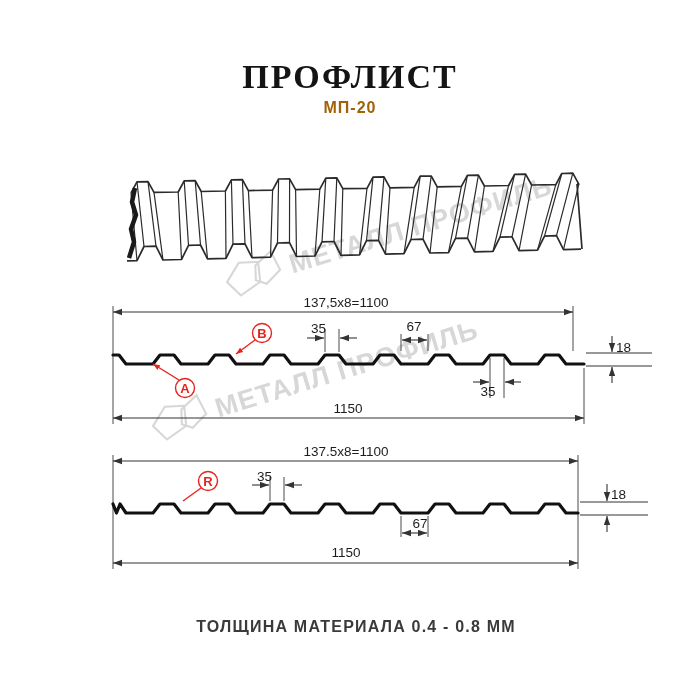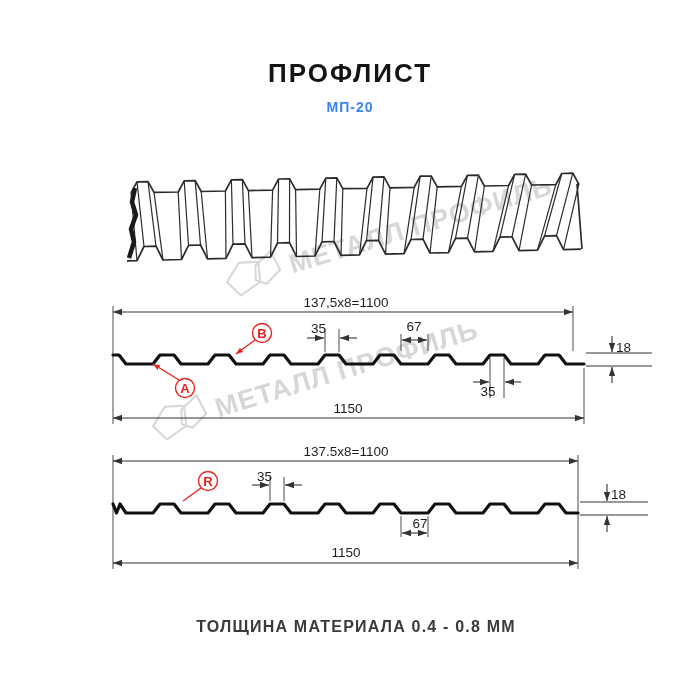--- a/index.html
+++ b/index.html
@@ -1,21 +1,21 @@
 <!DOCTYPE html>
 <html><head>
 <meta charset="utf-8">
 <style>
   html,body{margin:0;padding:0;background:#fff;}
   .page{position:relative;width:700px;height:700px;background:#ffffff;overflow:hidden;
         font-family:"Liberation Sans",sans-serif;color:#141414;}
   .title{position:absolute;left:0;right:0;top:58px;text-align:center;
-         font-size:26px;font-weight:bold;letter-spacing:2px;color:#141414;}
+         font-size:34px;font-weight:bold;letter-spacing:2px;color:#141414;font-family:Liberation Serif, serif;}
   .subtitle{position:absolute;left:0;right:0;top:99px;text-align:center;
-         font-size:14px;font-weight:bold;letter-spacing:1px;color:#3b82f6;}
+         font-size:16px;font-weight:bold;letter-spacing:1px;color:#a16207;}
   .footer{position:absolute;left:0;right:0;top:618px;text-align:center;
          font-size:16px;font-weight:bold;letter-spacing:1.2px;color:#3a3a3a;padding-left:12px;}
   .watermark{position:absolute;display:flex;align-items:center;gap:9px;
          transform:rotate(-17deg);transform-origin:0 50%;
          color:#d7d7d7;font-weight:bold;font-size:27px;letter-spacing:1px;white-space:nowrap;}
   .wm-logo{flex:0 0 auto;}
   svg{position:absolute;overflow:visible;}
   svg text{font-family:"Liberation Sans",sans-serif;font-size:13.5px;fill:#1d1d1d;}
   .profile{fill:none;stroke:#111;stroke-width:3.2;stroke-linejoin:round;stroke-linecap:round;}
   .ext{stroke:#4a4a4a;stroke-width:1;}

